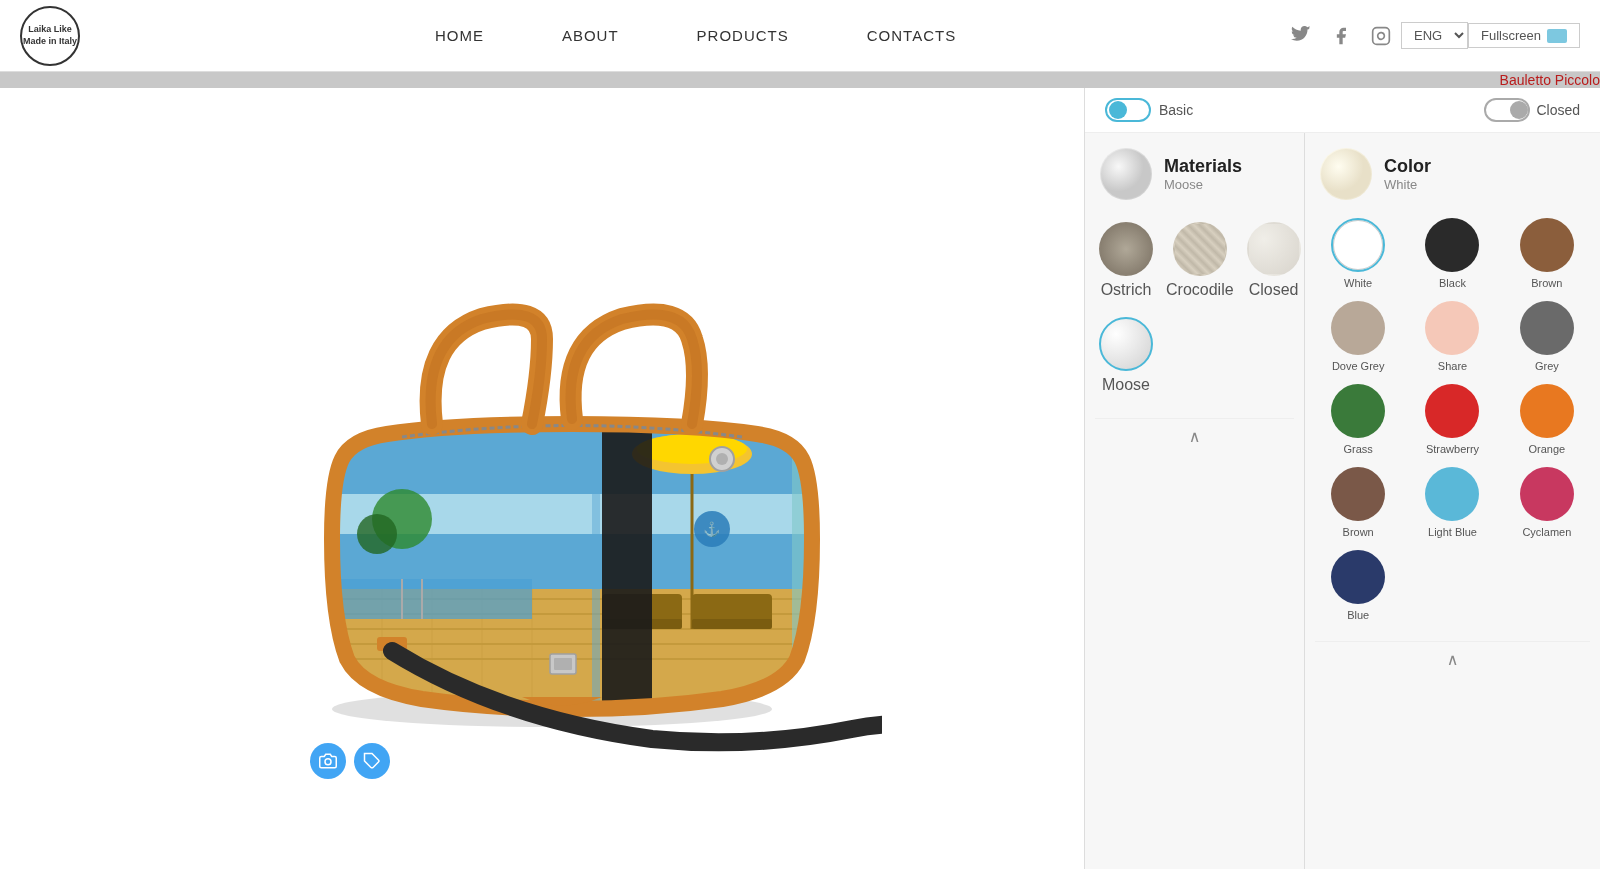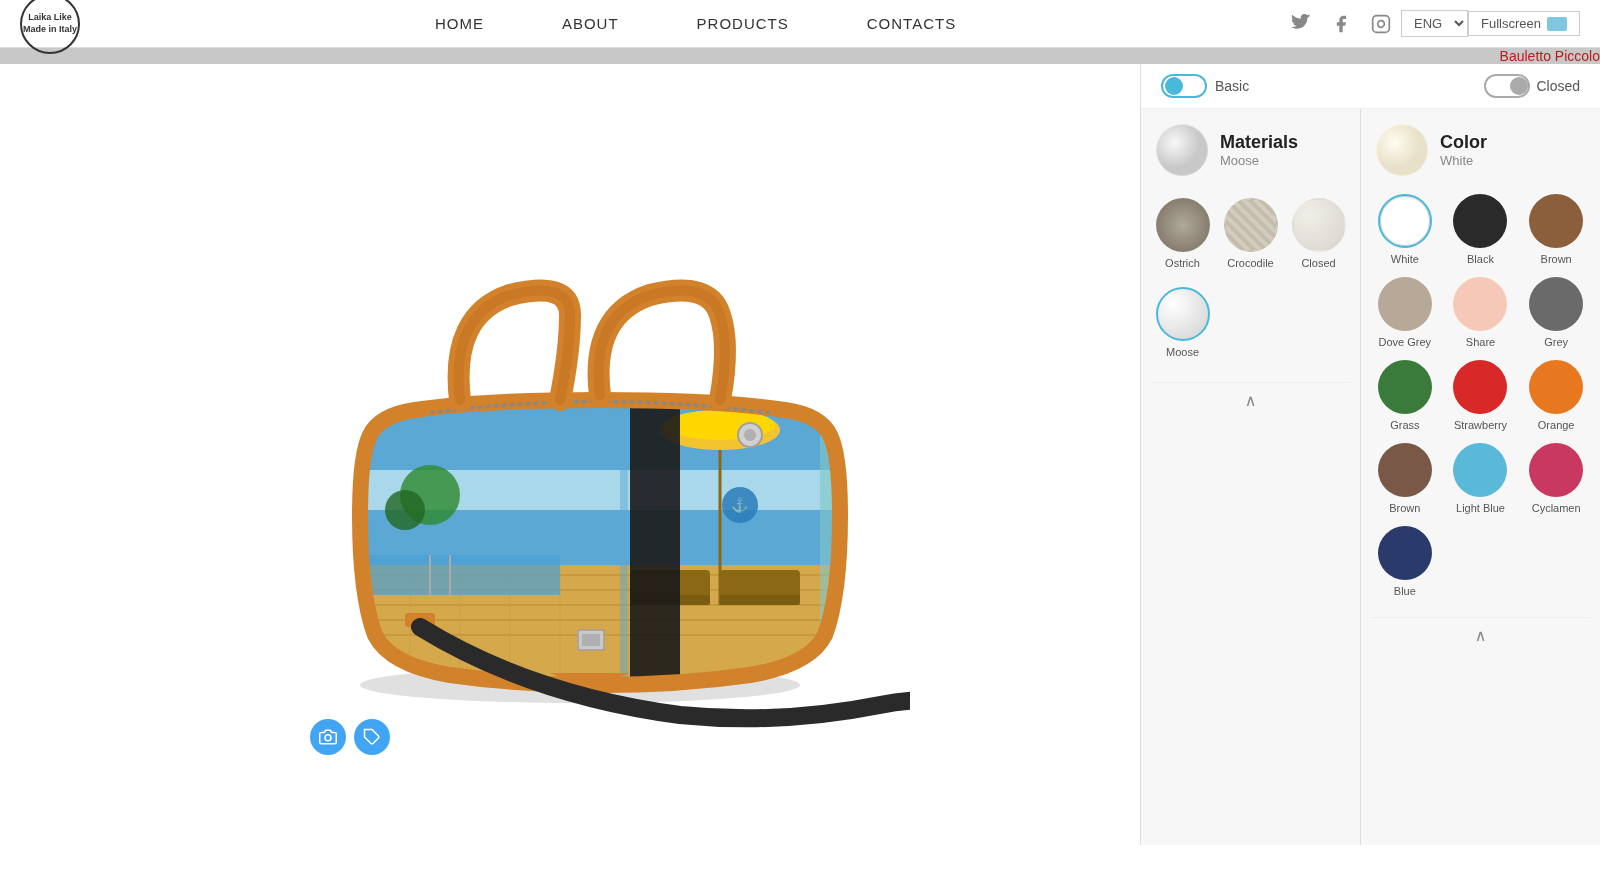--- a/index.html
+++ b/index.html
@@ -2,21 +2,21 @@
 <html><head>
   <meta charset="utf-8">
   <style>
     * { box-sizing: border-box; margin: 0; padding: 0; }
     body { font-family: Arial, sans-serif; background: #fff; width: 1600px; height: 879px; overflow: hidden; position: relative; }
 
     
     .header {
       display: flex;
       align-items: center;
-      height: 48px;
+      height: 72px;
       border-bottom: 1px solid #ddd;
       padding: 0 20px;
       background: #fff;
     }
     .logo-circle {
       width: 60px; height: 60px;
       border-radius: 50%;
       border: 2px solid #333;
       display: flex; align-items: center; justify-content: center;
       font-size: 11px; font-weight: bold; text-align: center; color: #333;
@@ -90,21 +90,21 @@
     .bottom-action-btn {
       font-size: 20px;
       color: #4ab8d8;
       cursor: pointer;
       background: none;
       border: none;
     }
 
     
     .right-panel {
-      width: 460px;
+      width: 516px;
       background: #f7f7f7;
       border-left: 1px solid #ddd;
       display: flex;
       flex-direction: column;
       overflow: hidden;
     }
 
     
     .config-bar {
       display: flex;
@@ -198,21 +198,21 @@
       cursor: pointer;
       padding: 4px;
     }
     .material-swatch {
       width: 54px; height: 54px;
       border-radius: 50%;
       margin-bottom: 5px;
       border: 2px solid transparent;
     }
     .material-swatch.selected { border: 2.5px solid #4ab8d8; }
-    .material-label { font-size: 11px; color: #555; text-align: center; }
+    .material-label { font-size: 16px; color: #555; text-align: center; }
 
     
     .swatch-ostrich { background: radial-gradient(circle, #b0a898, #7a7062); }
     
     .swatch-crocodile { background: repeating-linear-gradient(45deg, #d8d0c0 0px, #c0b8a8 4px, #d8d0c0 8px); }
     
     .swatch-lizard { background: radial-gradient(circle at 30% 30%, #f0eee8, #d8d4cc); }
     
     .swatch-saffiano { background: repeating-linear-gradient(135deg, #f0f0f0 0px, #e0e0e0 3px, #f0f0f0 6px); }
     

